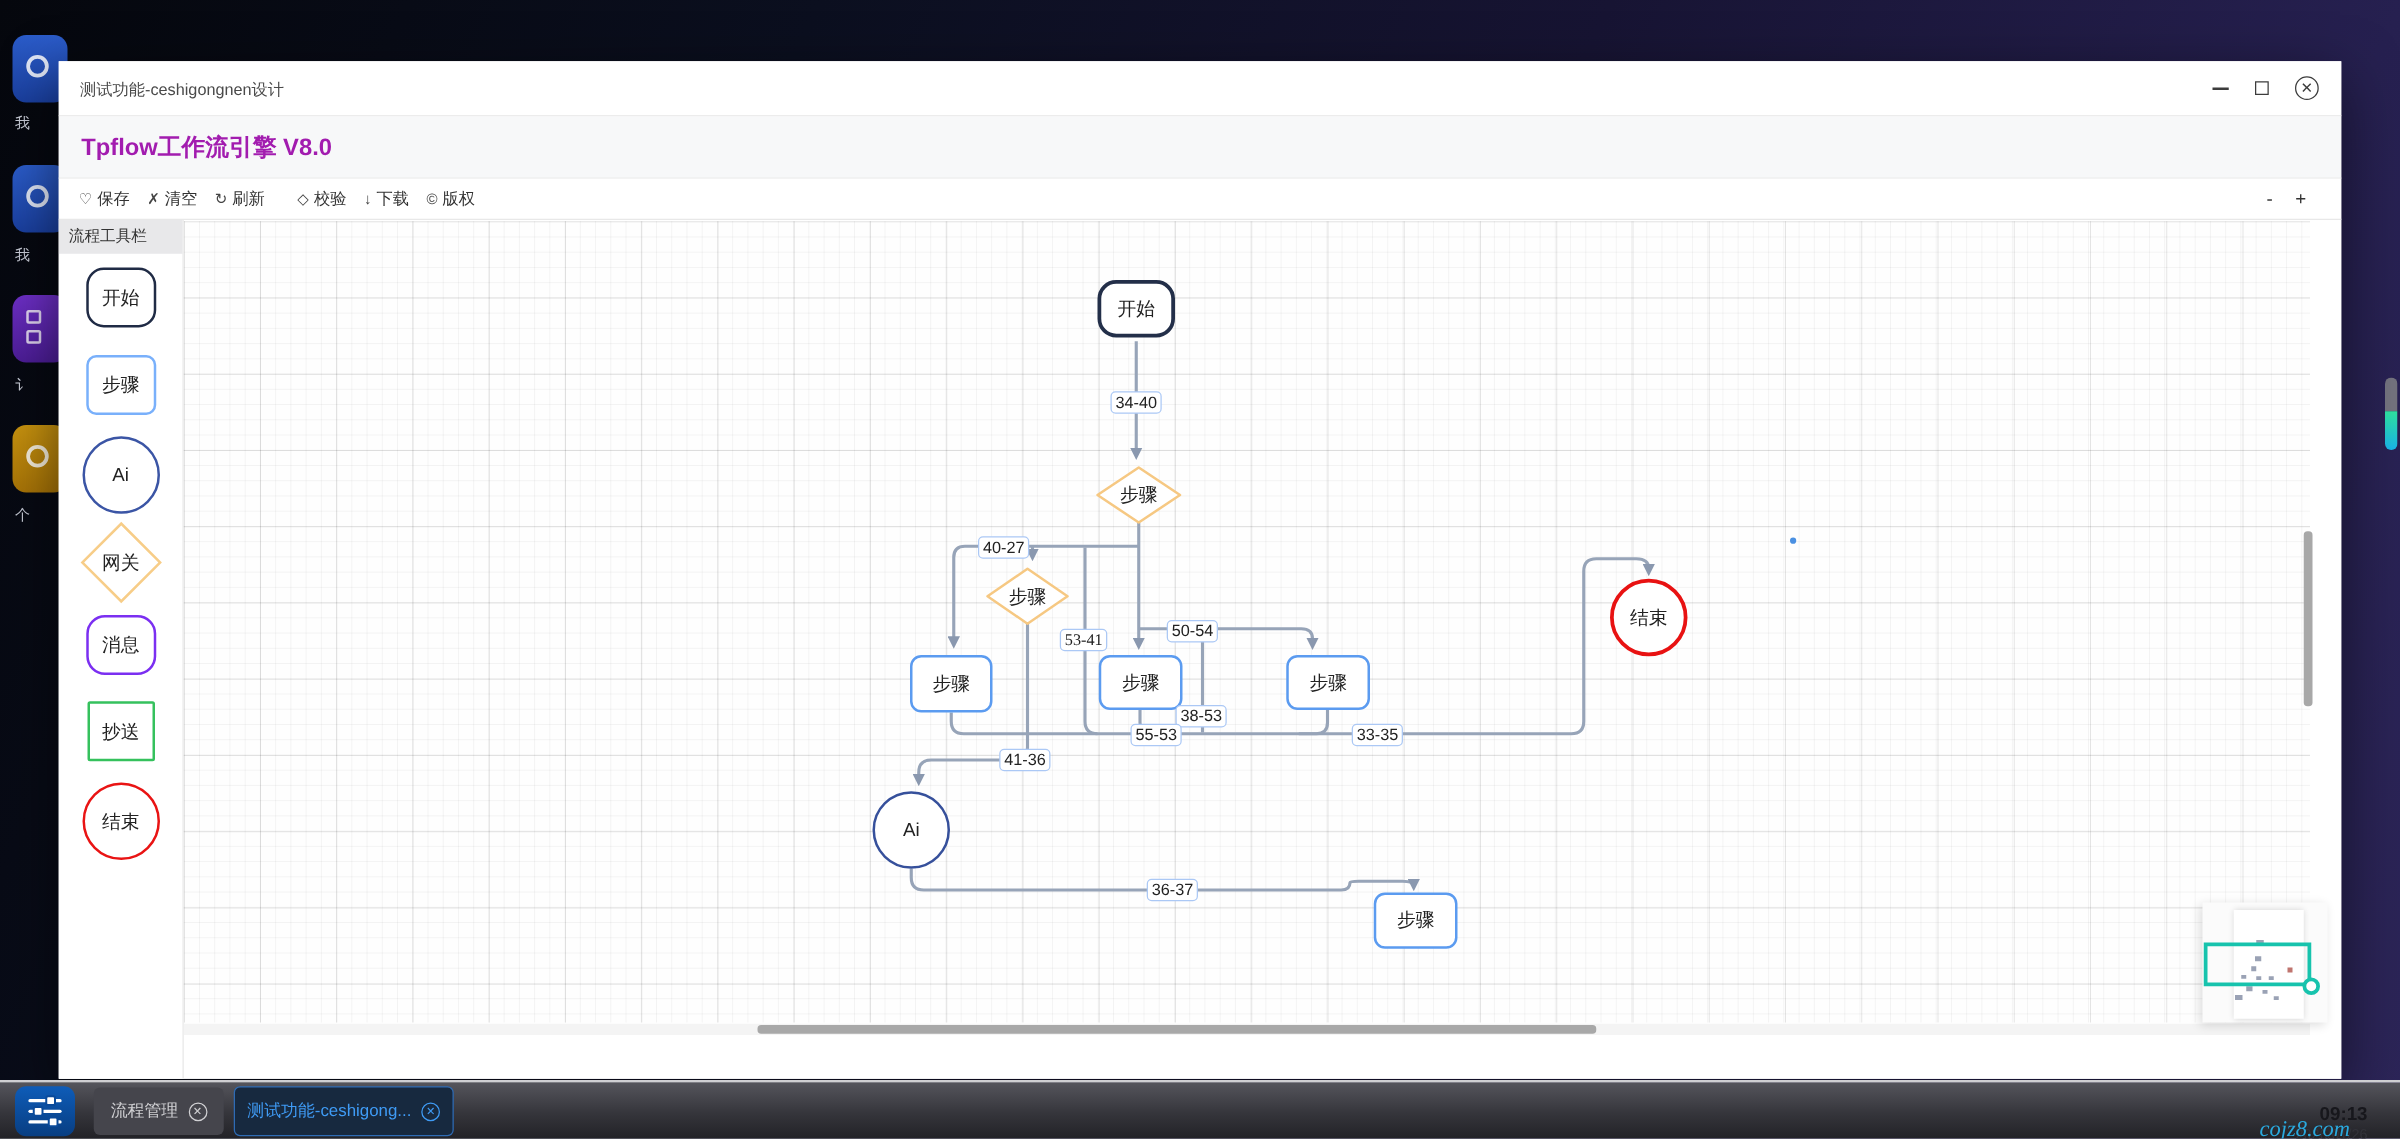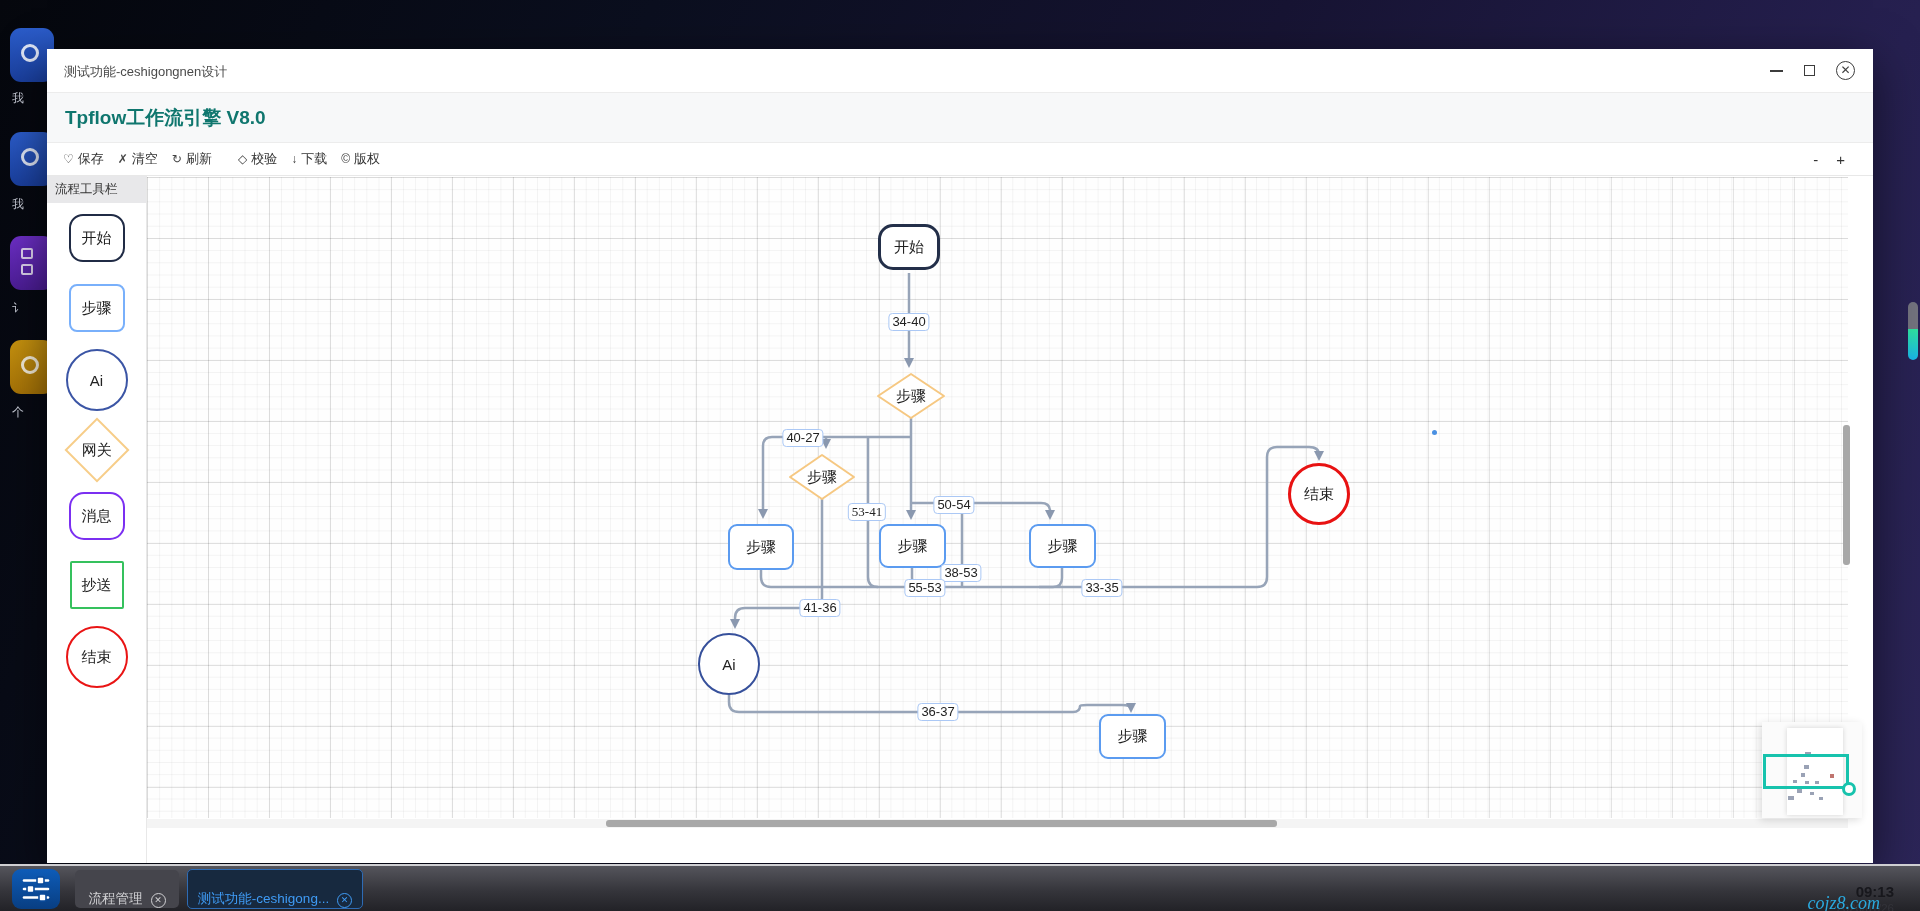--- a/index.html
+++ b/index.html
@@ -26,21 +26,21 @@
   .window { position:absolute; left:47px; top:49px; width:1826px; height:814px; background:#fff;
     box-shadow:0 14px 45px rgba(0,0,0,.55); }
   .titlebar { position:relative; height:44px; border-bottom:1px solid #ececec; background:#fff; }
   .titlebar .wtitle { position:absolute; left:17px; top:14px; font-size:13px; color:#4a4a4a; }
   .wctrls { position:absolute; right:18px; top:12px; display:flex; align-items:center; gap:21px; }
   .ic-min { width:13px; height:2px; background:#3c3c3c; }
   .ic-max { width:11px; height:11px; border:1.5px solid #3c3c3c; }
   .ic-close { width:19px; height:19px; border:1.5px solid #3c3c3c; border-radius:50%; color:#3c3c3c;
     font-size:12px; line-height:16px; text-align:center; }
   .appheader { height:50px; background:#f7f8f9; border-bottom:1px solid #ececec; display:flex; align-items:center; padding-left:18px; }
-  .appheader .etitle { font-size:19px; font-weight:bold; color:#0f766e; }
+  .appheader .etitle { font-size:19px; font-weight:bold; color:#a21caf; }
   .toolbar { position:relative; height:33px; border-bottom:1px solid #e8e8e8; display:flex; align-items:center; padding-left:16px; background:#fff; }
   .tbtn { display:flex; align-items:center; gap:4px; font-size:13px; color:#333; margin-right:14px; cursor:default; }
   .tbtn .tic { font-size:12px; color:#444; }
   .tbtn.sp { margin-left:12px; }
   .tzoom { position:absolute; right:28px; top:0; height:33px; display:flex; align-items:center; gap:18px; font-size:15px; color:#333; }
 
   .main { position:relative; height:687px; background:#fff; overflow:hidden; }
 
   
   .sidebar { position:absolute; left:0; top:0; width:100px; height:687px; background:#fff; border-right:1px solid #e8e8e8; }
@@ -87,21 +87,21 @@
   .mm-mark { position:absolute; background:#9aa2b5; }
   .mm-red  { position:absolute; background:#c0756f; }
   .mm-view { position:absolute; left:1px; top:32px; width:86px; height:35px; border:3px solid #17c3ad; }
   .mm-handle { position:absolute; left:80px; top:60px; width:14px; height:14px; border:3px solid #17c3ad; border-radius:50%; background:#fff; }
 
   
   .taskbar { position:absolute; left:0; top:864px; width:1920px; height:47px;
     background:linear-gradient(180deg,#55555c,#35353b 55%,#222227); border-top:2px solid #cfcfd2; }
   .start-btn { position:absolute; left:12px; top:3px; width:48px; height:40px; border-radius:9px;
     background:linear-gradient(180deg,#0e5cb8,#083e82); display:flex; align-items:center; justify-content:center; }
-  .tab { position:absolute; display:flex; align-items:flex-end; justify-content:center; gap:8px; border-radius:5px; font-size:13.5px; }
+  .tab { position:absolute; display:flex; align-items:center; justify-content:center; gap:8px; border-radius:5px; font-size:13.5px; }
   .tab1 { left:75px; top:4px; width:104px; height:38px; background:#45454c; color:#d0d0d3; }
   .tab2 { left:187px; top:3px; width:176px; height:40px; background:#17293f; border:1px solid #2e6bb4; color:#3f9bf5; }
   .tab-close { width:15px; height:15px; border:1.3px solid currentColor; border-radius:50%; font-size:9px; line-height:12px; text-align:center; flex:0 0 auto; }
   .clock { position:absolute; right:26px; top:17px; text-align:right; }
   .clock .t { font-size:15px; font-weight:bold; color:#17171c; }
   .clock .d { font-size:11.5px; color:#33333a; margin-top:2px; }
   .watermark { position:absolute; right:40px; bottom:-3px; font-family:"Liberation Serif","DejaVu Serif",serif;
     font-style:italic; font-size:18px; color:#2aa9de; }
 </style>
 </head>

